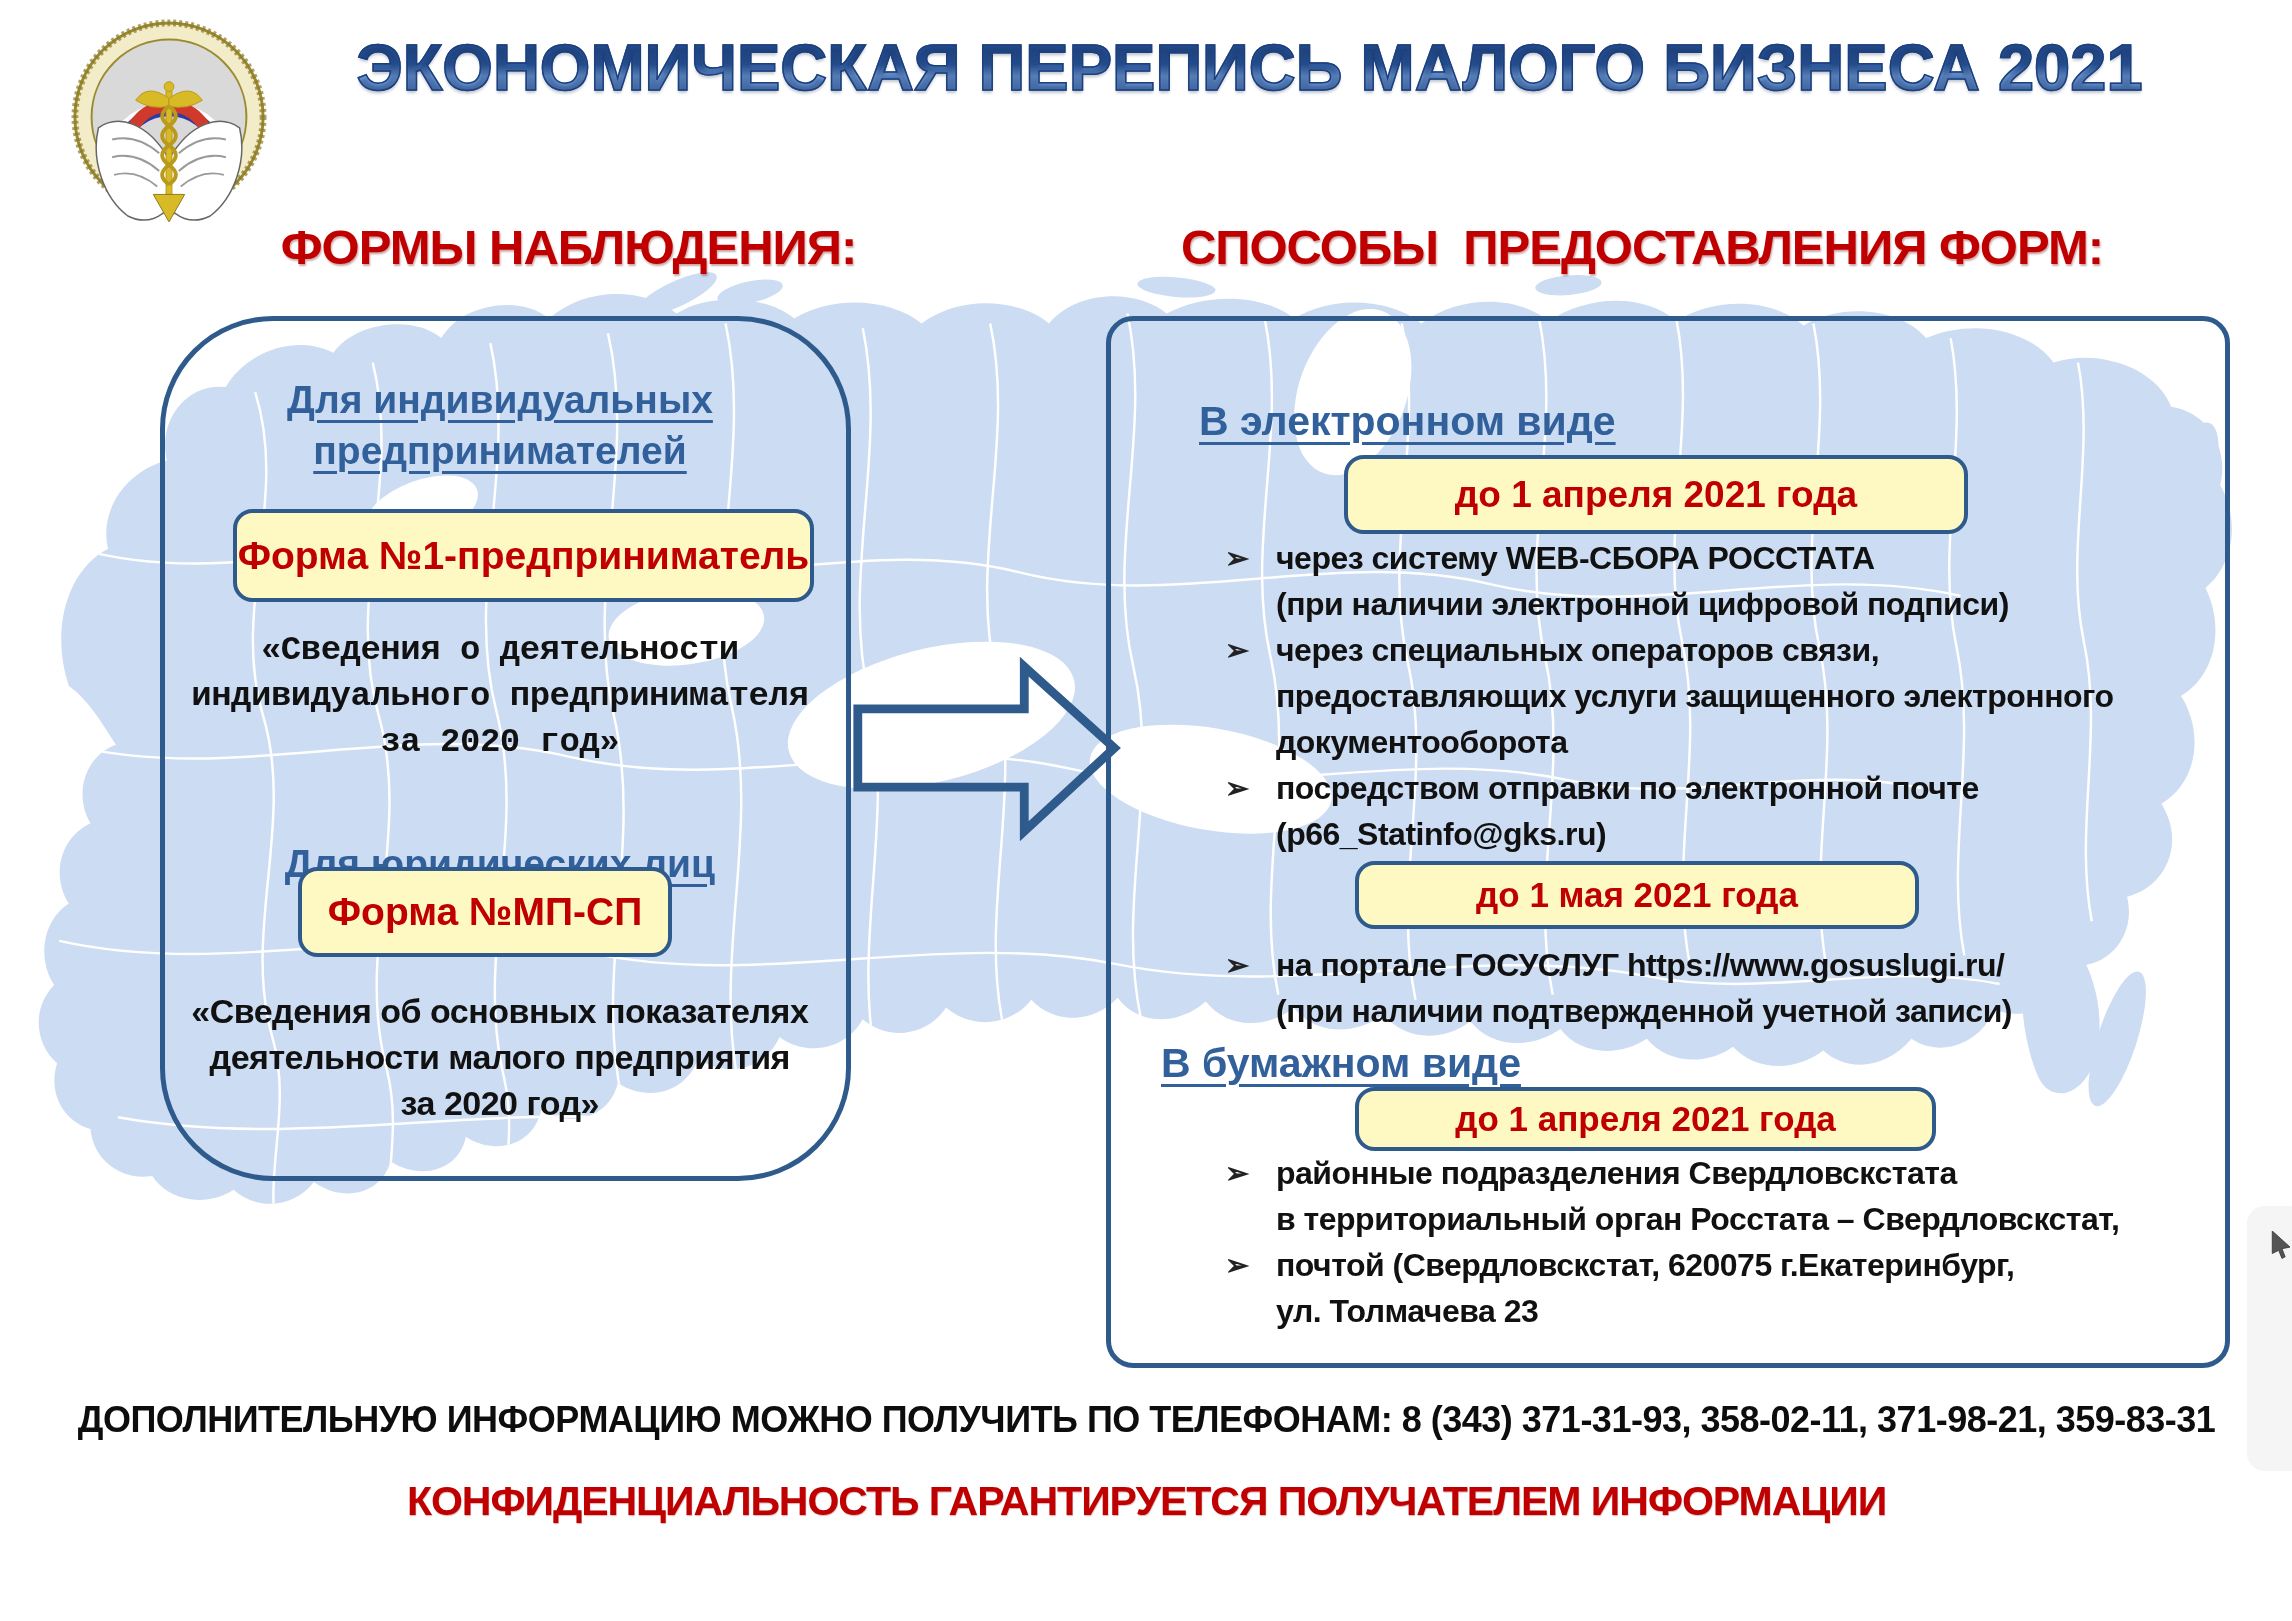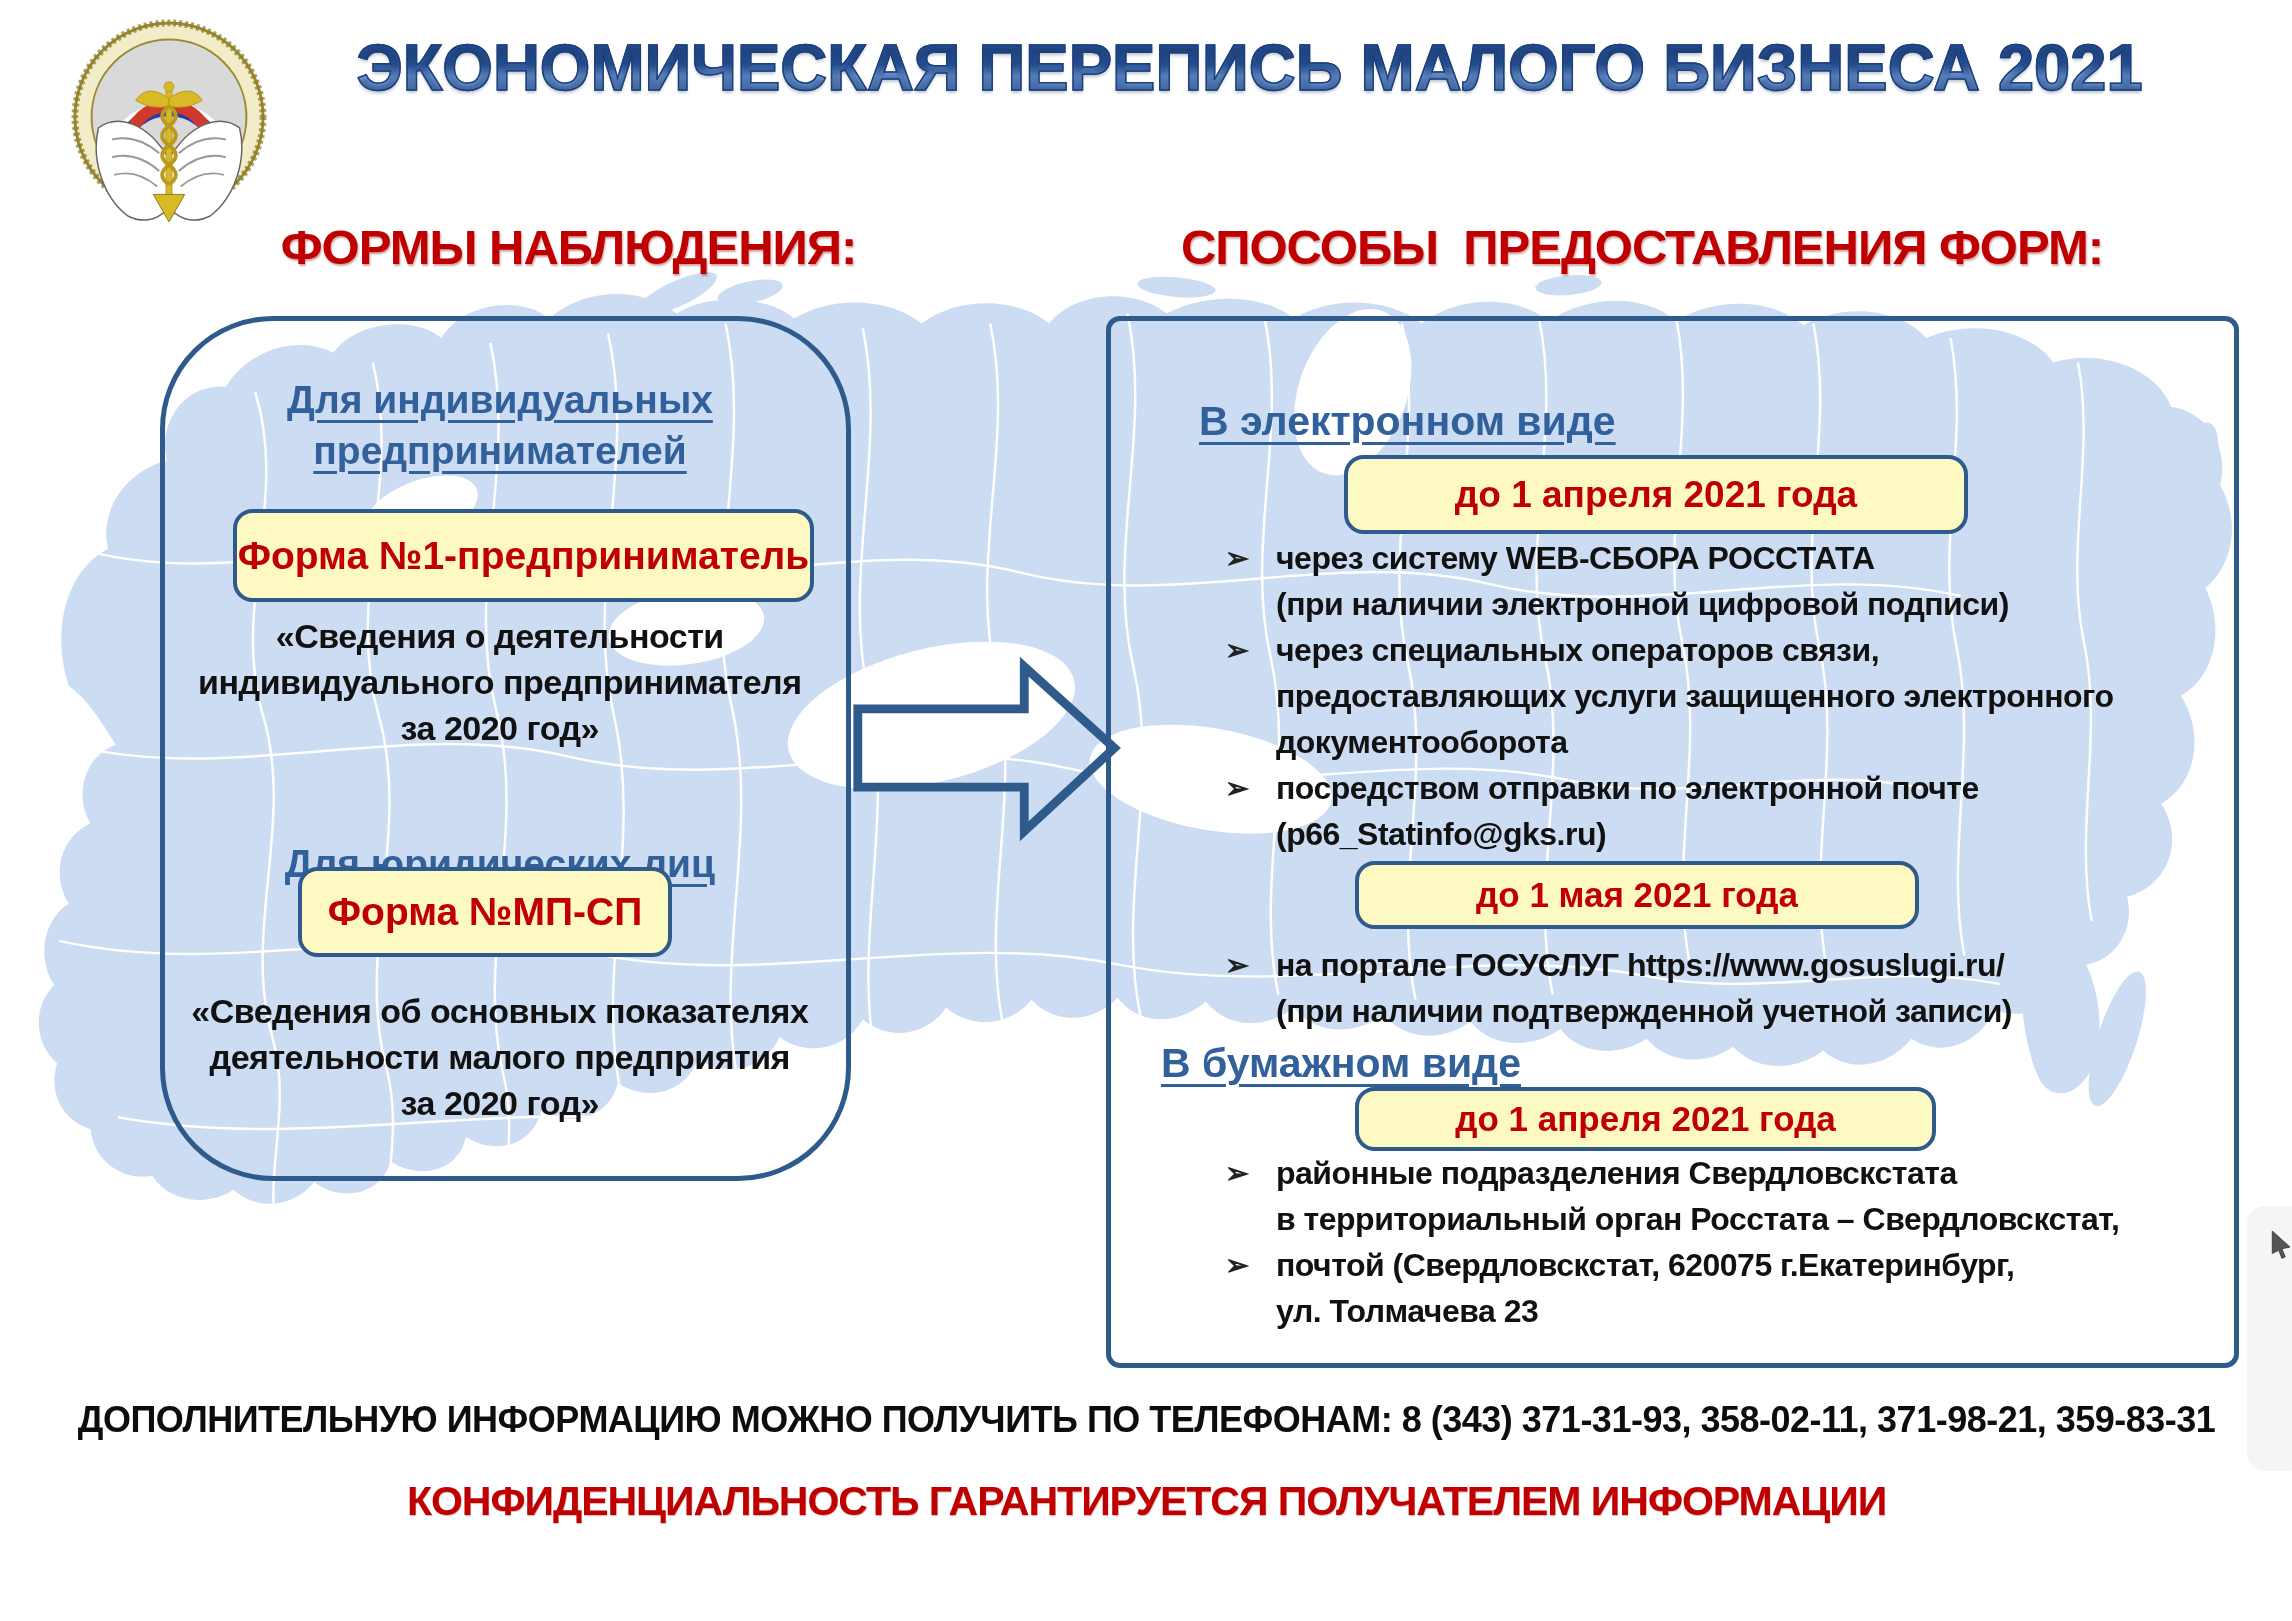--- a/index.html
+++ b/index.html
@@ -23,21 +23,21 @@
     z-index:3;
   }
   .red-heading{
     font-size:49px;color:#c00000;letter-spacing:-1px;line-height:55px;
     text-shadow:1px 2px 2px rgba(110,0,0,.35);z-index:3;
   }
 
   
   .panel{border:5.9px solid #2e5b8c;border-radius:113px;background:transparent;z-index:2;}
   .left-panel{left:160px;top:316px;width:681px;height:855px;}
-  .right-panel{left:1106px;top:316px;width:1114px;height:1042px;border-radius:14px;padding-left:9px;}
+  .right-panel{left:1106px;top:316px;width:1114px;height:1042px;border-radius:27px;}
 
   .blue-sub{
     color:#31609b;font-size:39px;line-height:51px;
     text-decoration:underline;text-decoration-thickness:2.9px;text-underline-offset:6.9px;
   }
   .form-box,.deadline-box{
     background:#fef9c3;border:4.9px solid #2e5b8c;border-radius:19.6px;
     display:flex;align-items:center;justify-content:center;z-index:3;
   }
   .form-box{color:#c00000;font-size:39px;}
@@ -174,21 +174,21 @@
   <div class="abs red-heading center" style="left:228px;top:220px;width:681px;">ФОРМЫ НАБЛЮДЕНИЯ:</div>
   <div class="abs red-heading center pre" style="left:1085px;top:220px;width:1114px;">СПОСОБЫ  ПРЕДОСТАВЛЕНИЯ ФОРМ:</div>
 
   <section class="abs panel left-panel">
     <div class="abs blue-sub center" style="left:59px;top:53px;width:552px;">Для индивидуальных предпринимателей</div>
 
     <div class="abs form-box" style="left:68px;top:188px;width:573px;height:85px;">
       <span>Форма №1-предприниматель</span>
     </div>
 
-    <div class="abs desc center" style="left:9.8px;top:292px;width:650px;">
+    <div class="abs desc center" style="left:9.8px;top:306px;width:650px;font-family:Liberation Mono, monospace;">
       <div>«Сведения о деятельности</div>
       <div>индивидуального предпринимателя</div>
       <div>за 2020 год»</div>
     </div>
 
     <div class="abs blue-sub center" style="left:9.8px;top:469px;width:650px;margin-top:48px;">Для юридических лиц</div>
 
     <div class="abs form-box" style="left:133px;top:546px;width:366px;height:82px;">
       <span>Форма №МП-СП</span>
     </div>

